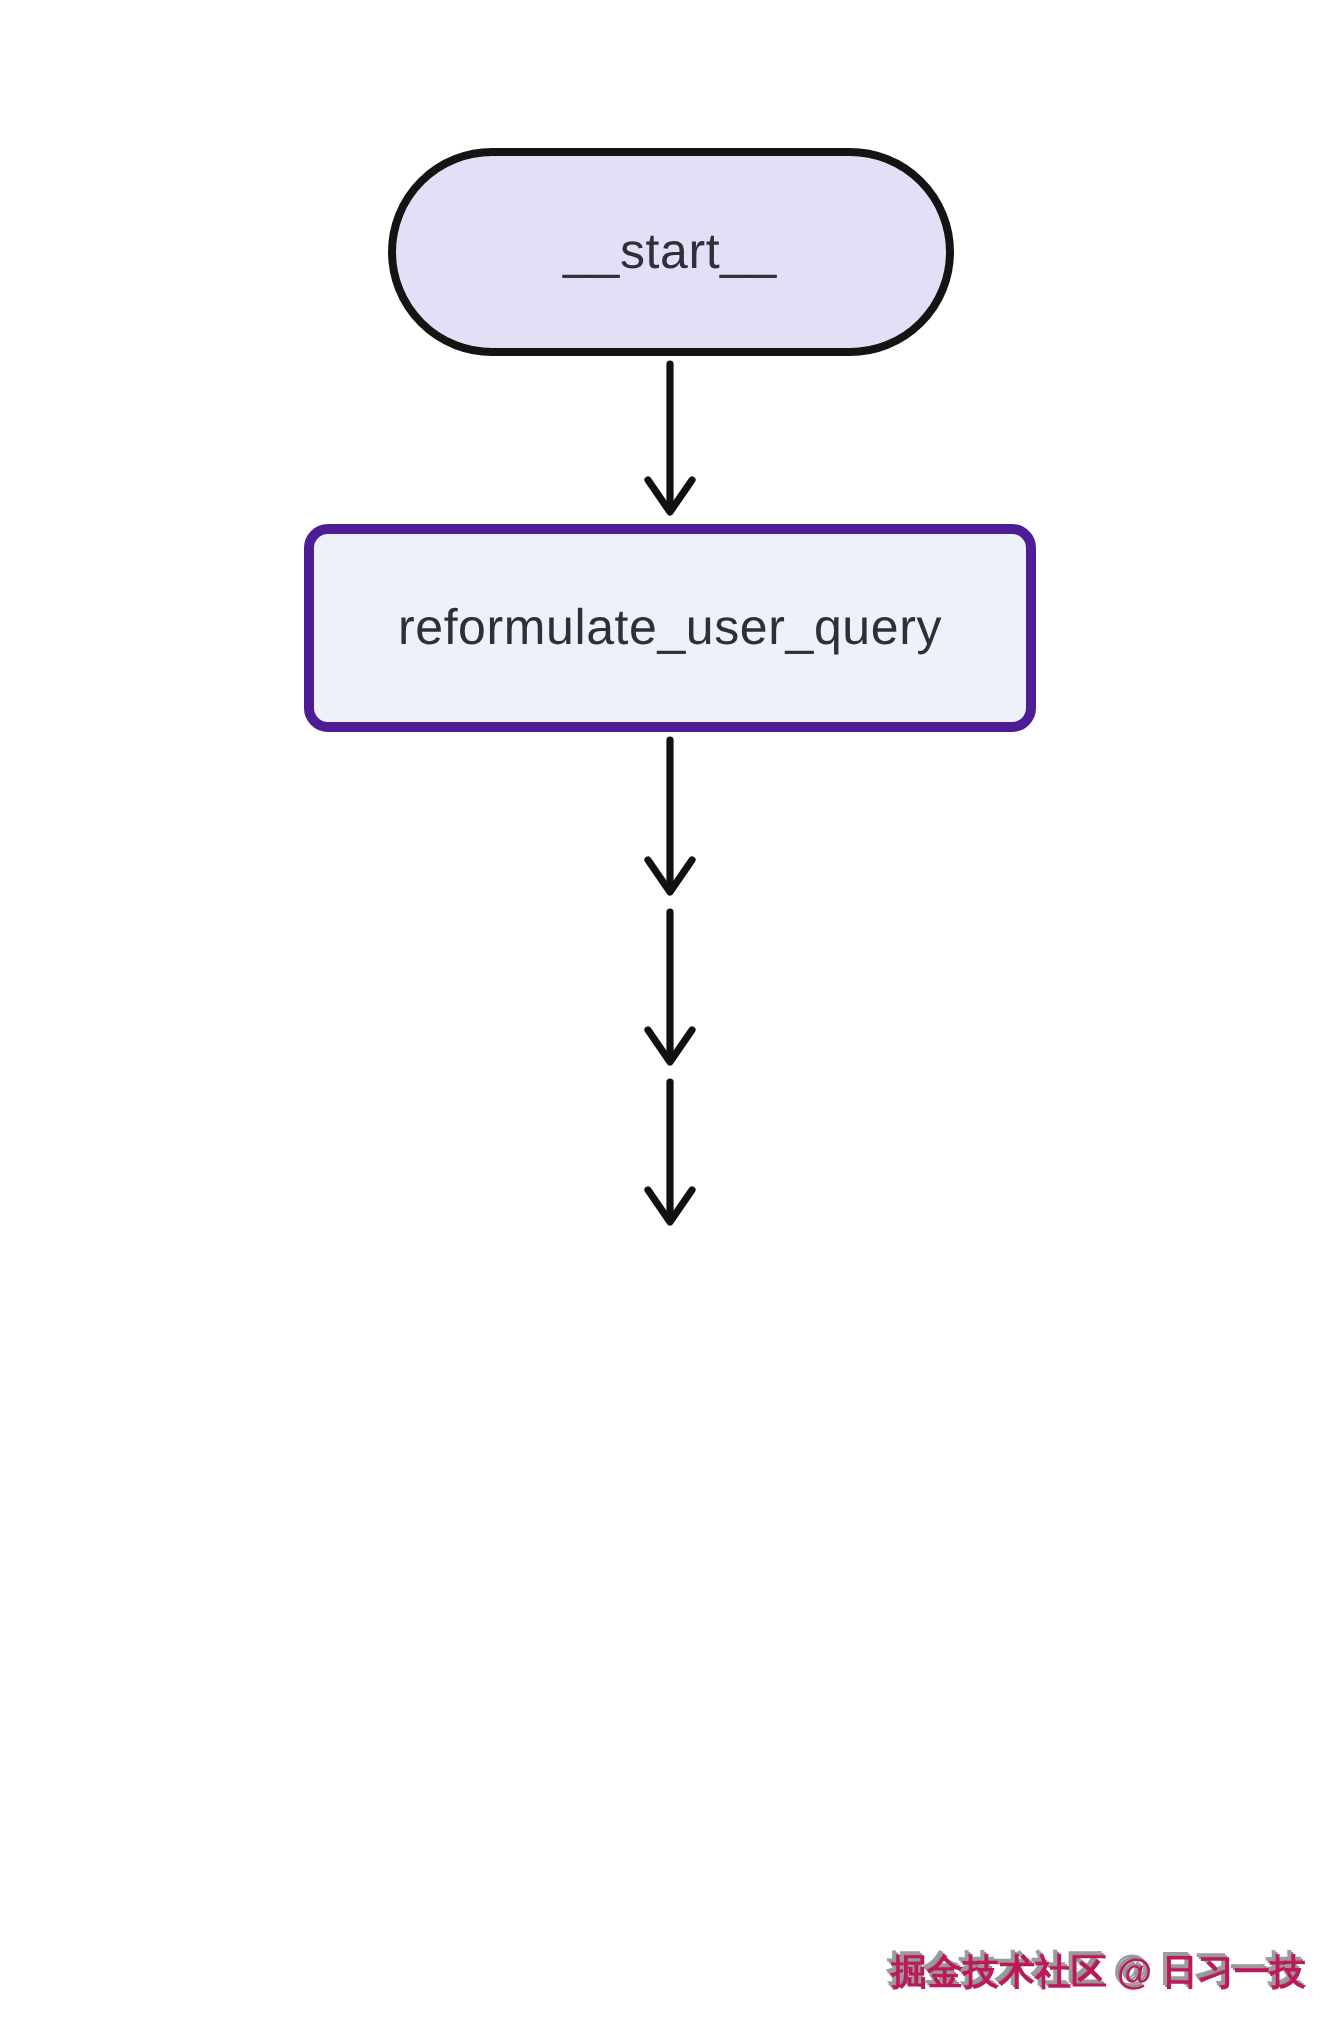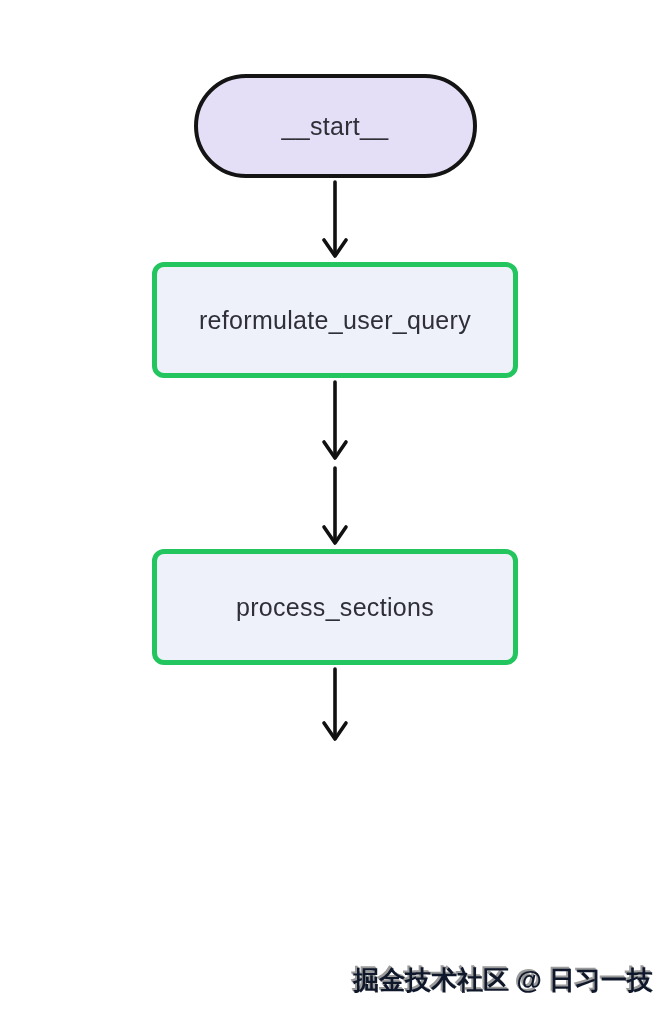--- a/index.html
+++ b/index.html
@@ -36,44 +36,44 @@
   }
   .node.stadium {
     width: 283px;
     height: 104px;
     border: 4px solid #141414;
     border-radius: 52px;
     background: #e4dff6;
   }
   .node.rect {
     width: 366px;
-    height: 116px;
-    border: 5px solid #22c55e;
+    height: 104px;
+    border: 5px solid #4c1d95;
     border-radius: 12px;
     background: #eff1fa;
     justify-content: center;
   }
   .arrow {
     display: block;
     flex: 0 0 auto;
   }
   .arrow path {
     stroke: #111111;
     stroke-width: 3.6;
     fill: none;
     stroke-linecap: round;
     stroke-linejoin: round;
   }
   .watermark {
     position: absolute;
     right: 7px;
     bottom: 16px;
-    font-size: 26px;
+    font-size: 18px;
     font-weight: 700;
-    color: #0f172a;
+    color: #be185d;
     text-shadow: -2px -2px 0 #9b9b9b, -1px -1px 0 #8e8e8e;
     white-space: nowrap;
   }
 </style>
 </head>
 <body>
 
 <div class="canvas">
   <div class="flow">
 
@@ -94,23 +94,20 @@
       <path d="M17 4 L17 78"></path>
       <path d="M6 64 L17 80 L28 64"></path>
     </svg>
 
 
     <svg class="arrow" width="34" height="85" viewBox="0 0 34 85">
       <path d="M17 4 L17 77"></path>
       <path d="M6 63 L17 79 L28 63"></path>
     </svg>
 
-    <div class="node rect">
-      <span>process_sections</span>
-    </div>
 
     <svg class="arrow" width="34" height="80" viewBox="0 0 34 80">
       <path d="M17 4 L17 72"></path>
       <path d="M6 58 L17 74 L28 58"></path>
     </svg>
 
 
   </div>
 
   <div class="watermark">

